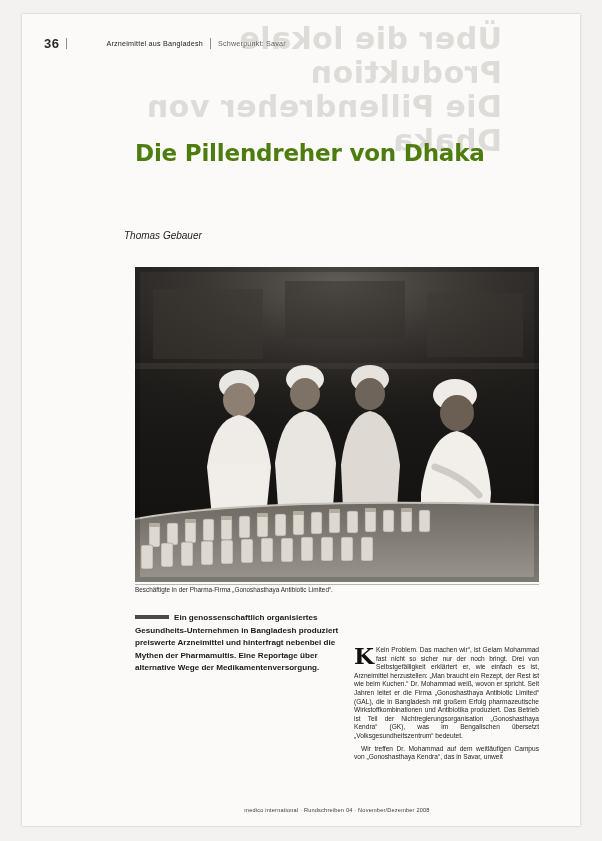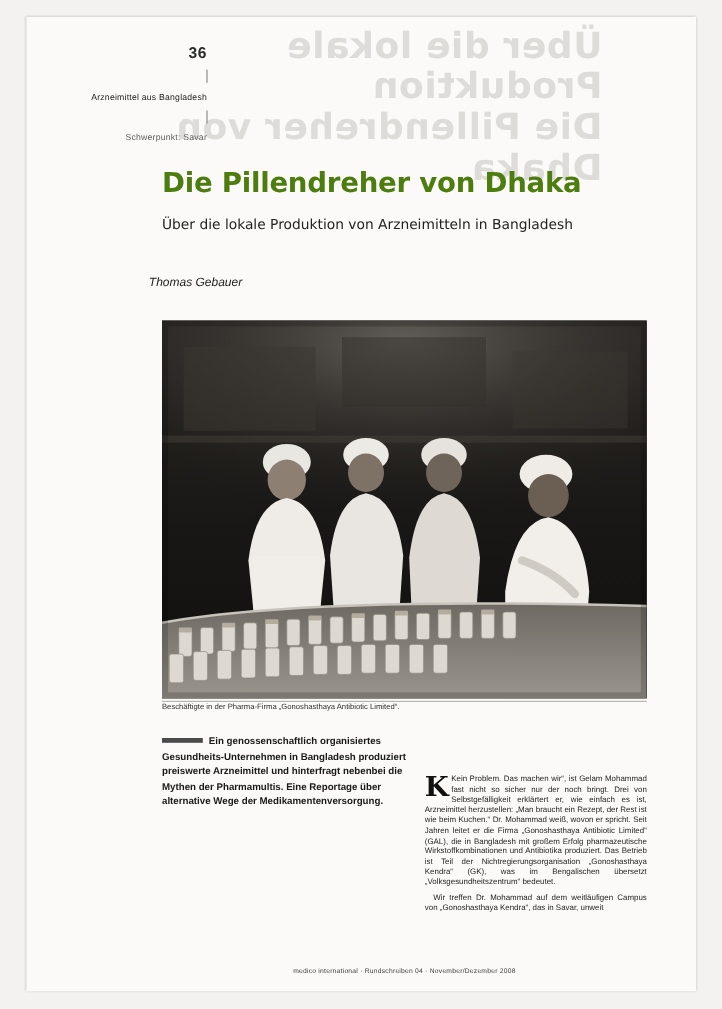--- a/index.html
+++ b/index.html
@@ -46,24 +46,23 @@
     transform: scaleX(-1);
     pointer-events: none;
     white-space: pre-line;
   }
 
   
   .runhead {
     position: absolute;
     left: 22px; top: 22px;
     display: flex;
-    align-items: flex-end;
+    align-items: center;
     gap: 7px;
     font-size: 7.5px;
-    flex-direction: column;
   }
   .folio {
     font-size: 13px;
     font-weight: bold;
     color: #2a2a2a;
     letter-spacing: 0.5px;
   }
   .runhead-rule {
     width: 1px;
     height: 11px;
@@ -196,21 +195,20 @@
 
     <div class="runhead">
       <span class="folio">36</span>
       <span class="runhead-rule"></span>
       <span class="runhead-sec">Arzneimittel aus Bangladesh</span>
       <span class="runhead-rule"></span>
       <span class="runhead-sub">Schwerpunkt: Savar</span>
     </div>
 
     <div class="title">Die Pillendreher von Dhaka</div>
-    <div class="subtitle">Über die lokale Produktion von Arzneimitteln in Bangladesh</div>
     <div class="byline">Thomas Gebauer</div>
 
     <div class="photo">
       <svg class="photo-inner" viewBox="0 0 404 315" preserveAspectRatio="none">
         <defs>
           <linearGradient id="bgGrad" x1="0" y1="0" x2="0" y2="1">
             <stop offset="0%" stop-color="#2a2724"></stop>
             <stop offset="55%" stop-color="#191715"></stop>
             <stop offset="100%" stop-color="#100f0e"></stop>
           </linearGradient>

